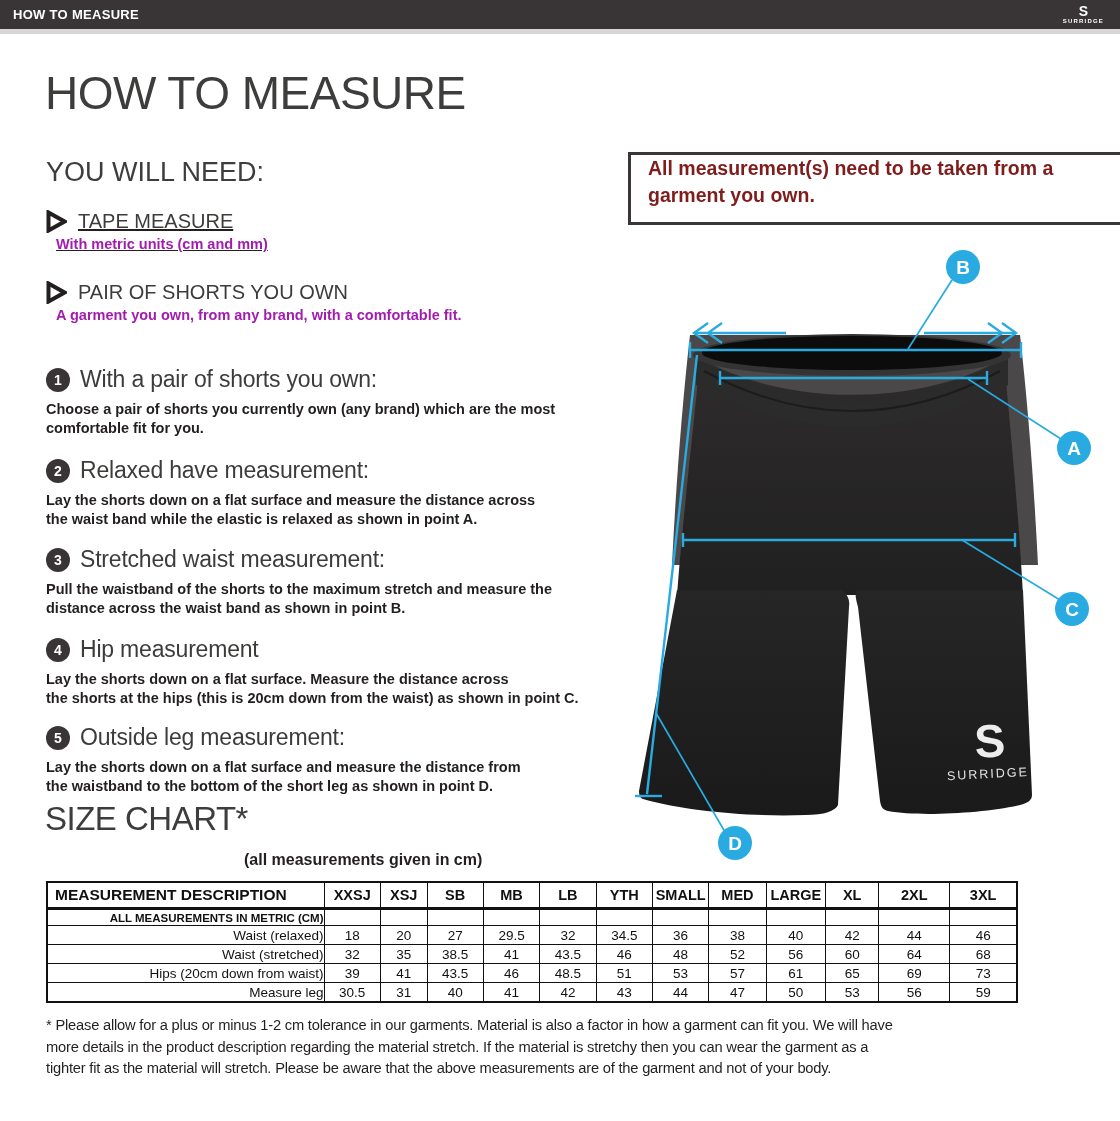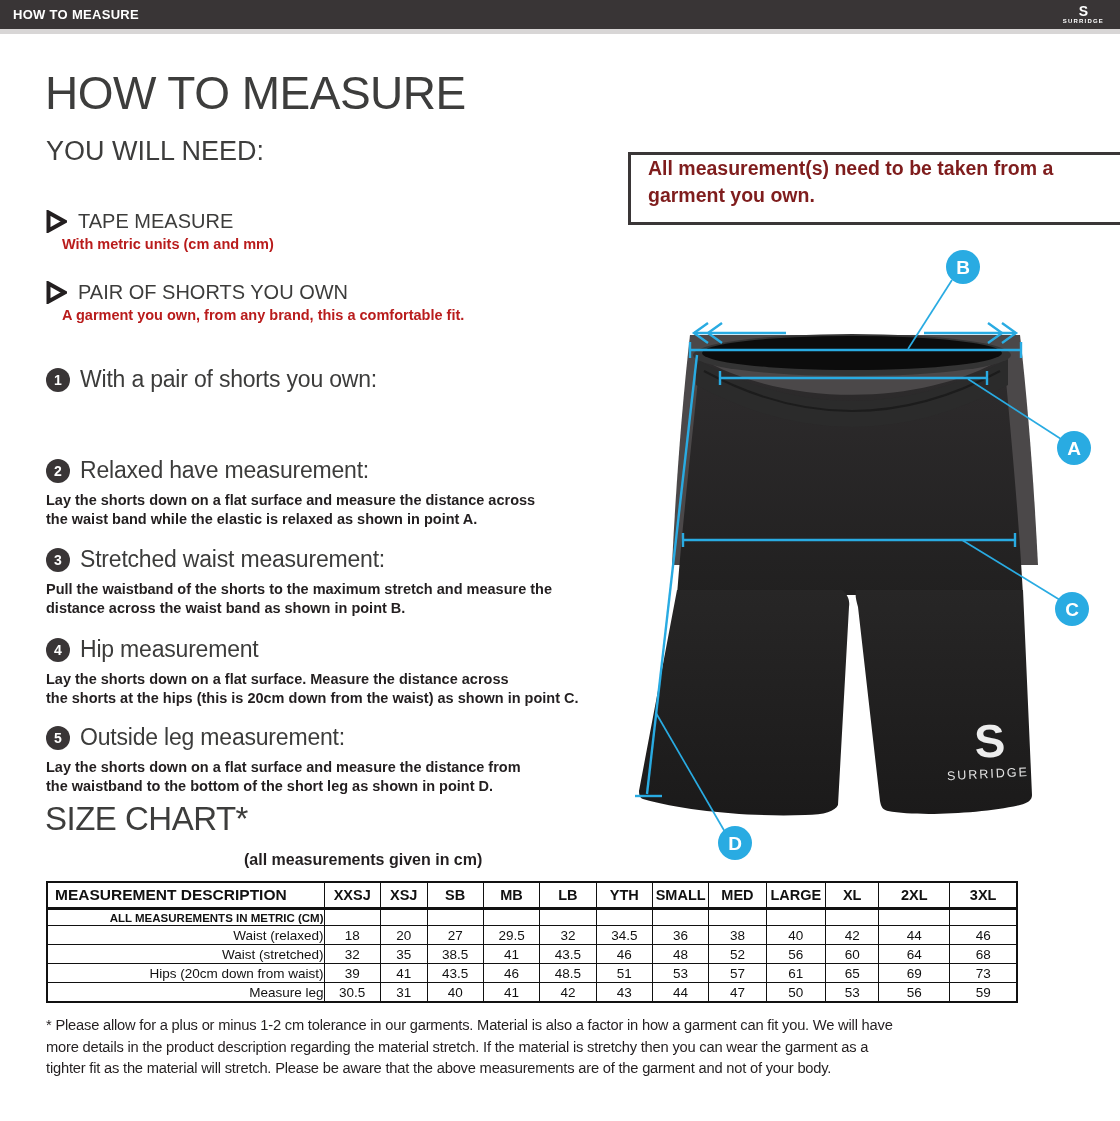--- a/index.html
+++ b/index.html
@@ -15,30 +15,30 @@
   }
   .topbar-strip { position:absolute; left:0; top:29px; width:1120px; height:5px; background:#d8d6d6; }
   .topbar-title { color:#ffffff; font-size:13px; font-weight:bold; letter-spacing:.3px; }
   .topbar-logo { display:flex; flex-direction:column; align-items:center; line-height:1; color:#fff; padding-right:6px; }
   .topbar-logo .logo-s { font-size:14px; font-weight:bold; line-height:12px; }
   .topbar-logo .logo-word { font-size:6px; letter-spacing:1.2px; margin-top:1px; font-weight:bold; }
 
   
   .page-title { position:absolute; left:45px; top:70px; margin:0; font-size:46px; line-height:1;
     font-weight:400; color:#3d3d3c; letter-spacing:-0.5px; }
-  .ywn-heading { position:absolute; left:46px; top:136px; font-size:27px; color:#3d3d3c; }
+  .ywn-heading { position:absolute; left:46px; top:157px; font-size:27px; color:#3d3d3c; }
 
   
   .need-item { position:absolute; left:46px; }
-  .need-item.first  { top:210px; }
+  .need-item.first  { top:210px;text-decoration:underline; }
   .need-item.second { top:281px; }
   .need-head { display:flex; align-items:center; gap:11px; }
   .tri-icon { width:21px; height:23px; flex:0 0 auto; }
   .need-title { font-size:20px; color:#3c3c3b; }
-  .need-desc { font-size:14.5px; font-weight:600; margin-top:3px; margin-left:16px; color:#b91c1c; }
+  .need-desc { font-size:14.5px; font-weight:600; margin-top:3px; margin-left:10px; color:#a21caf; }
 
   
   .step { position:absolute; left:46px; width:540px; }
   .step.s1 { top:366px; } .step.s2 { top:457px; } .step.s3 { top:546px; }
   .step.s4 { top:636px; } .step.s5 { top:724px; }
   .step-head { display:flex; align-items:center; gap:10px; }
   .step-num {
     width:24px; height:24px; border-radius:50%; background:#393536; color:#fff;
     font-size:14px; font-weight:bold; display:flex; align-items:center; justify-content:center; flex:0 0 auto;
   }
@@ -114,28 +114,30 @@
     <div class="need-desc">With metric units (cm and mm)</div>
   </div>
 
   <div class="need-item second">
     <div class="need-head">
       <svg class="tri-icon" viewBox="0 0 21 23">
         <polygon points="2.5,2.5 18.5,11.5 2.5,20.5" fill="#ffffff" stroke="#231f20" stroke-width="4" stroke-linejoin="miter"></polygon>
       </svg>
       <span class="need-title">PAIR OF SHORTS YOU OWN</span>
     </div>
-    <div class="need-desc">A garment you own, from any brand, this a comfortable fit.</div>
+    <div class="need-desc">A garment you own, from any brand, with a comfortable fit.</div>
   </div>
 
   <div class="step s1">
     <div class="step-head">
       <span class="step-num">1</span>
       <span class="step-title">With a pair of shorts you own:</span>
     </div>
+    <div class="step-body">Choose a pair of shorts you currently own (any brand) which are the most
+comfortable fit for you.</div>
   </div>
   <div class="step s2">
     <div class="step-head">
       <span class="step-num">2</span>
       <span class="step-title">Relaxed have measurement:</span>
     </div>
     <div class="step-body">Lay the shorts down on a flat surface and measure the distance across
 the waist band while the elastic is relaxed as shown in point A.</div>
   </div>
   <div class="step s3">

